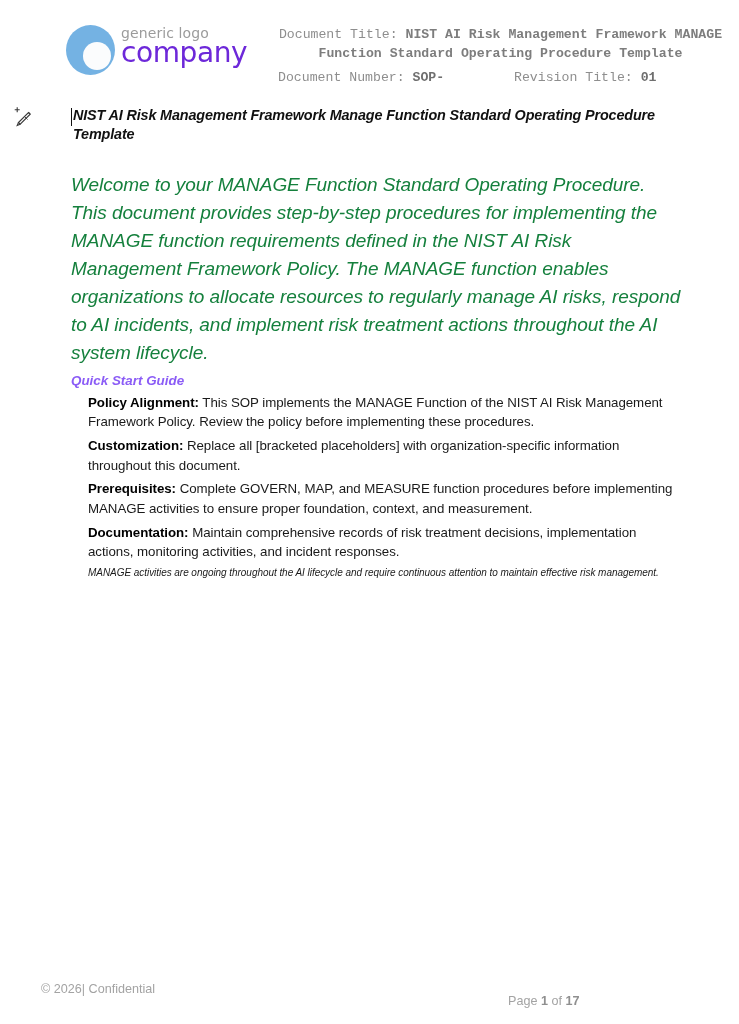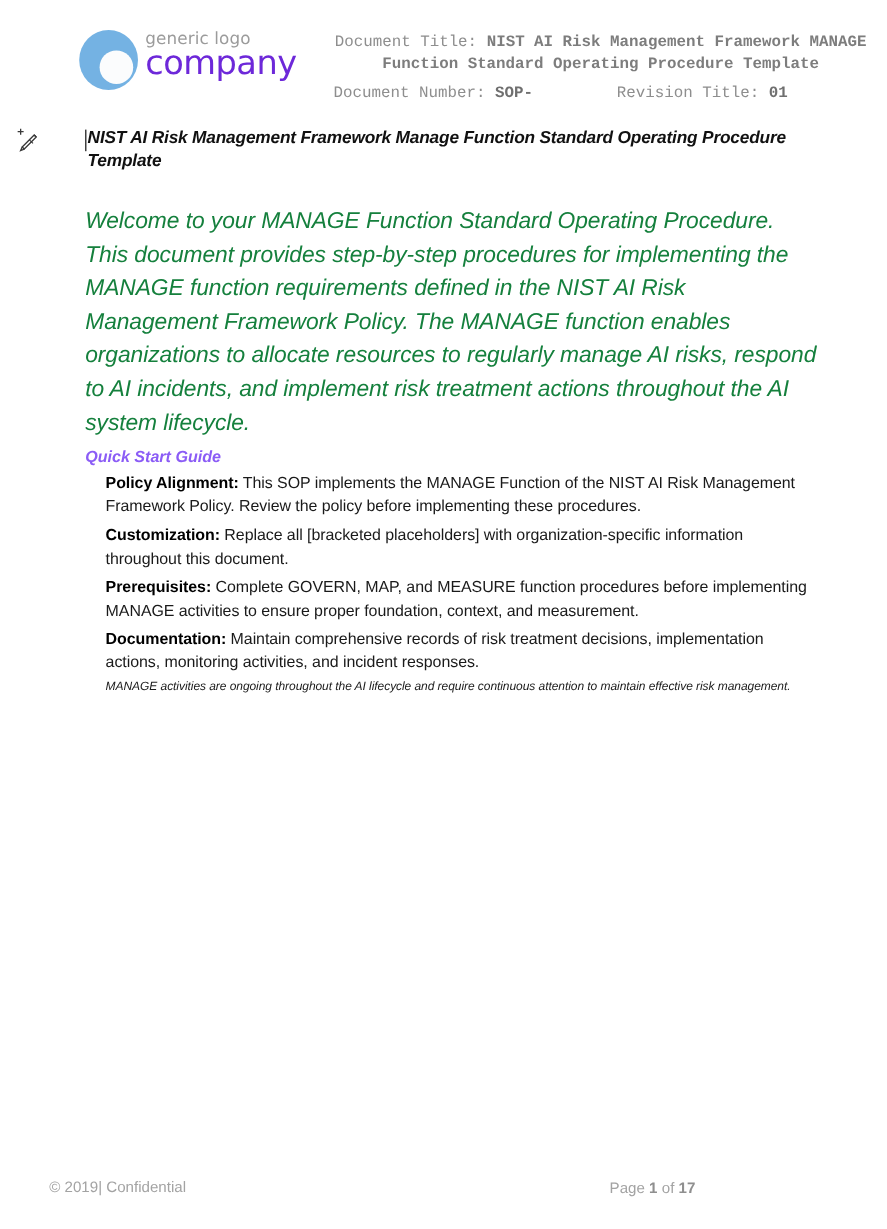--- a/index.html
+++ b/index.html
@@ -216,21 +216,21 @@
   }
   .footer-left {
     position: absolute;
     left: 41px;
     top: 0;
     white-space: pre;
   }
   .footer-center {
     position: absolute;
     left: 508px;
-    top: 1px;
+    top: 12px;
     white-space: pre;
   }
   .footer-center .b { font-weight: 700; color: #8f8f8f; }
 </style>
 </head>
 <body>
 
 <div class="page">
 
   <div class="doc-header">
@@ -296,17 +296,17 @@
       </li>
       <li>
         <span class="k">Documentation:</span><span> Maintain comprehensive records of risk treatment decisions, implementation actions, monitoring activities, and incident responses.</span>
       </li>
     </ul>
 
     <p class="closing">MANAGE activities are ongoing throughout the AI lifecycle and require continuous attention to maintain effective risk management.</p>
   </div>
 
   <div class="doc-footer">
-    <div class="footer-left">© 2019| Confidential</div>
+    <div class="footer-left">© 2026| Confidential</div>
     <div class="footer-center"><span>Page </span><span class="b">1</span><span> of </span><span class="b">17</span></div>
   </div>
 
 </div>
 
 </body></html>

